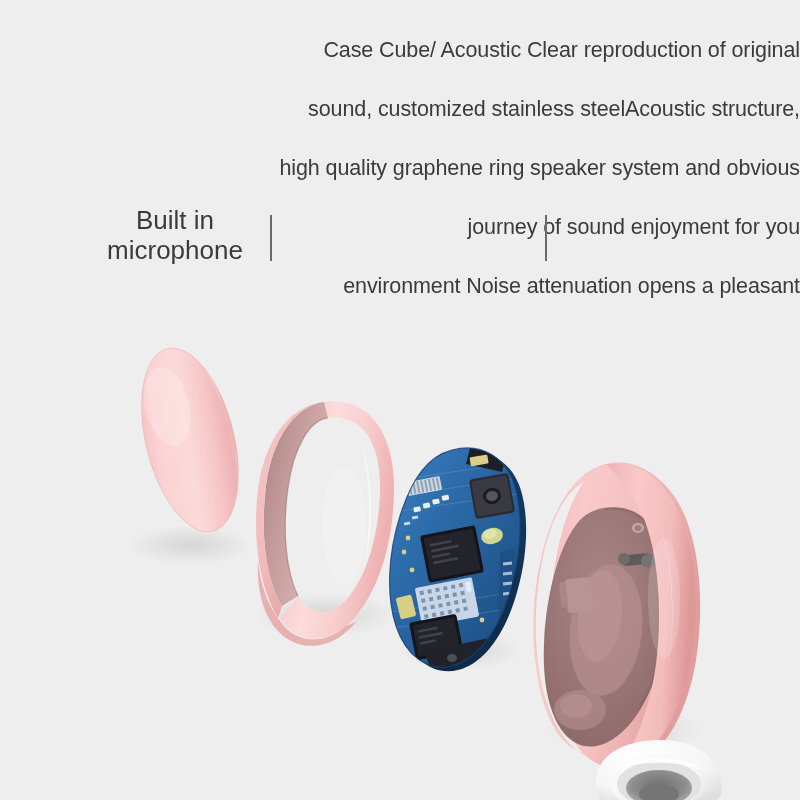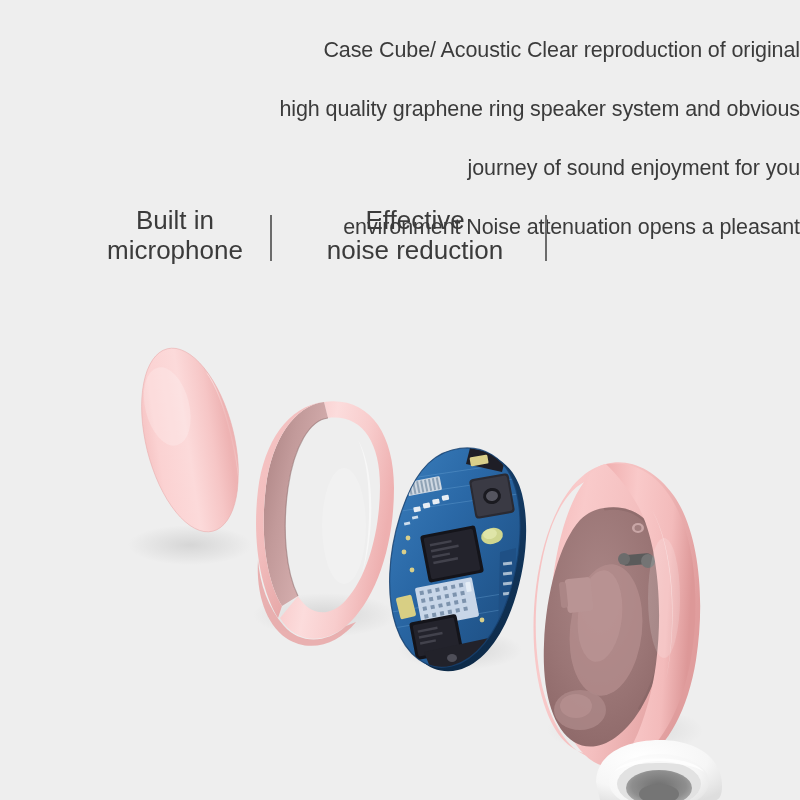--- a/index.html
+++ b/index.html
@@ -76,31 +76,30 @@
   }
   #product-stage svg {
     display: block;
   }
 </style>
 </head>
 <body>
 
 <div id="description-block">
   <span class="desc-line">Case Cube/ Acoustic  Clear reproduction of original</span>
+  <span class="desc-line">sound, customized stainless steelAcoustic structure,</span>
   <span class="desc-line">high quality graphene ring speaker system and obvious</span>
   <span class="desc-line">journey of sound enjoyment for you</span>
   <span class="desc-line">environment   Noise attenuation opens a pleasant</span>
 </div>
 
 <div id="feature-row">
   <div class="feature-item" id="feature-0">Built in
 microphone</div>
   <div class="feature-divider" id="divider-0"></div>
-  <div class="feature-item" id="feature-1">Effective
-noise reduction</div>
   <div class="feature-divider" id="divider-1"></div>
 </div>
 
 <div id="product-stage">
 <svg width="800" height="470" viewBox="0 0 800 470" xmlns="http://www.w3.org/2000/svg">
   <defs>
 
     <linearGradient id="gCover" x1="0" y1="0" x2="1" y2="0.2">
       <stop offset="0%" stop-color="#f3bdbd"></stop>
       <stop offset="22%" stop-color="#fbd2d2"></stop>

